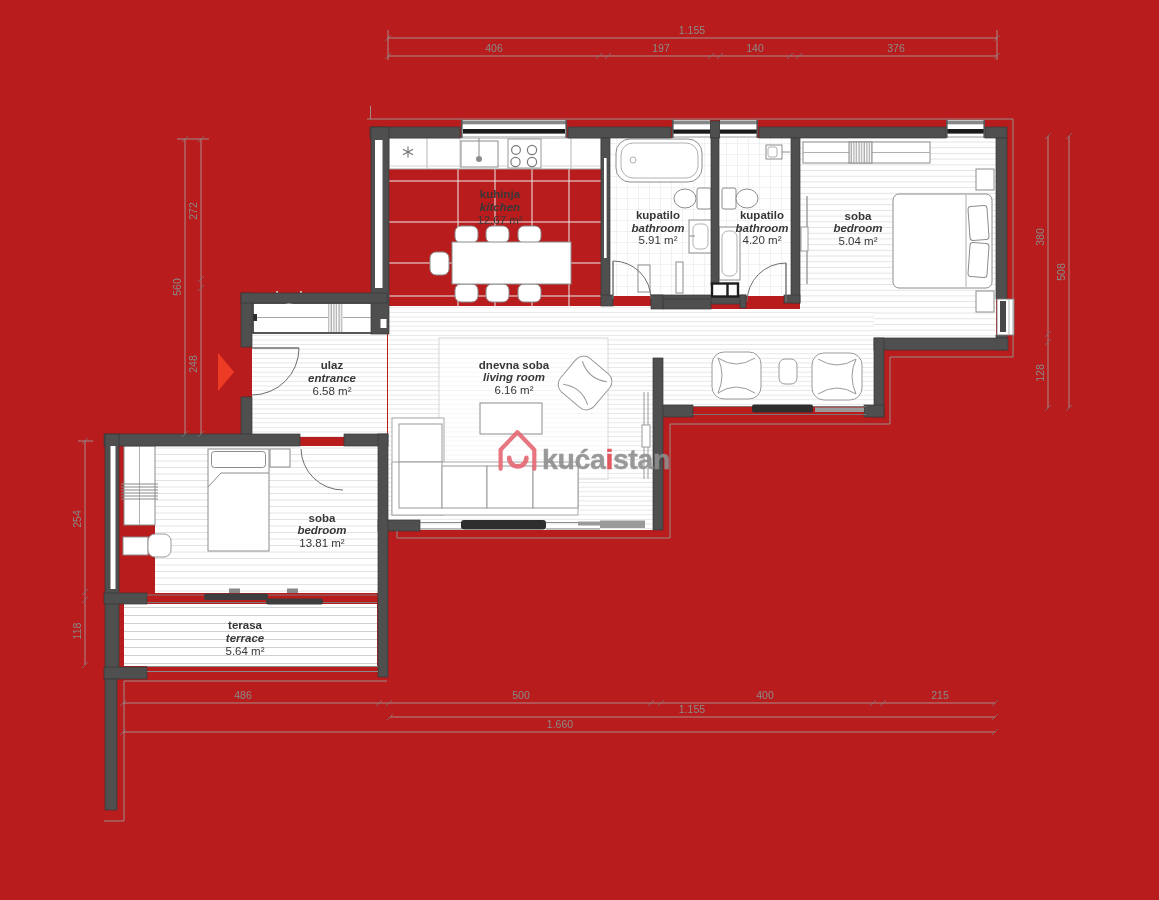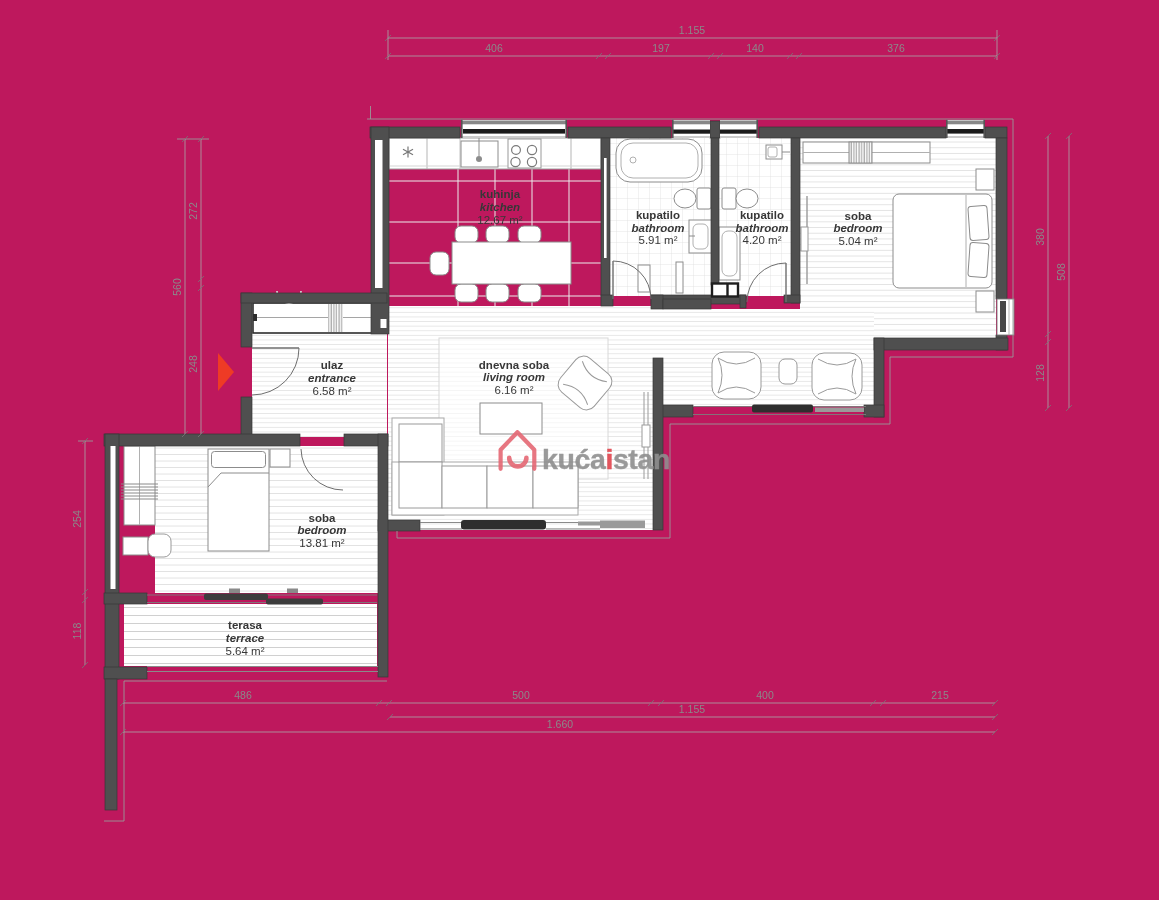--- a/index.html
+++ b/index.html
@@ -1,16 +1,16 @@
 <!DOCTYPE html>
 <html><head>
 <meta charset="utf-8">
 <style>
   html,body{margin:0;padding:0;background:#fff;}
-  .page{position:relative;width:1159px;height:900px;background:#be185d;overflow:hidden;
+  .page{position:relative;width:1159px;height:900px;background:#b91c1c;overflow:hidden;
         font-family:"Liberation Sans", sans-serif;}
   svg{position:absolute;left:0;top:0;}
   text{font-family:"Liberation Sans", sans-serif;}
 </style>
 </head>
 <body>
 <div class="page">
 <svg width="1159" height="900" viewBox="0 0 1159 900">
 <defs>
   <pattern id="hH46" width="8" height="4.6" patternUnits="userSpaceOnUse">

